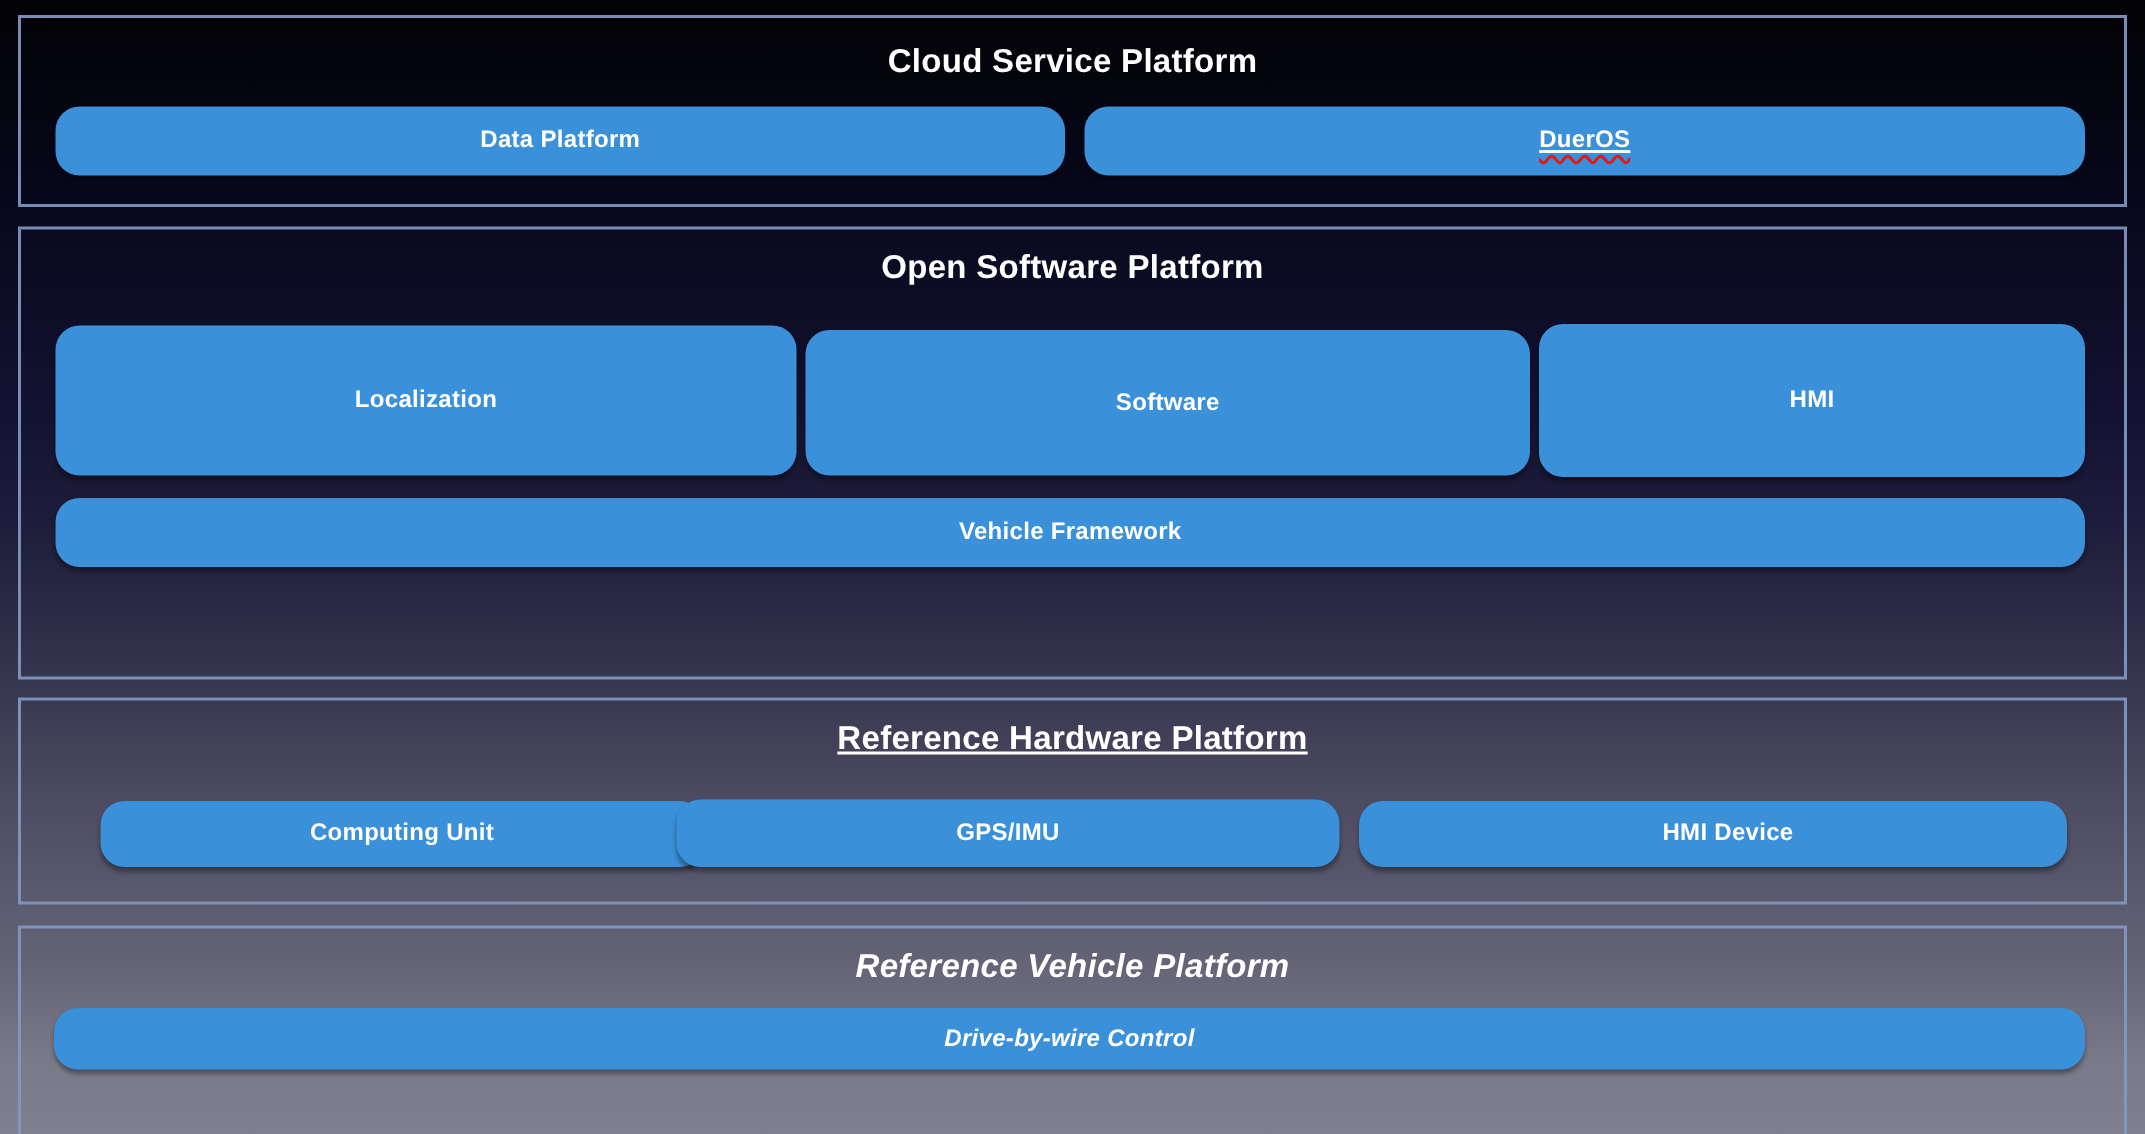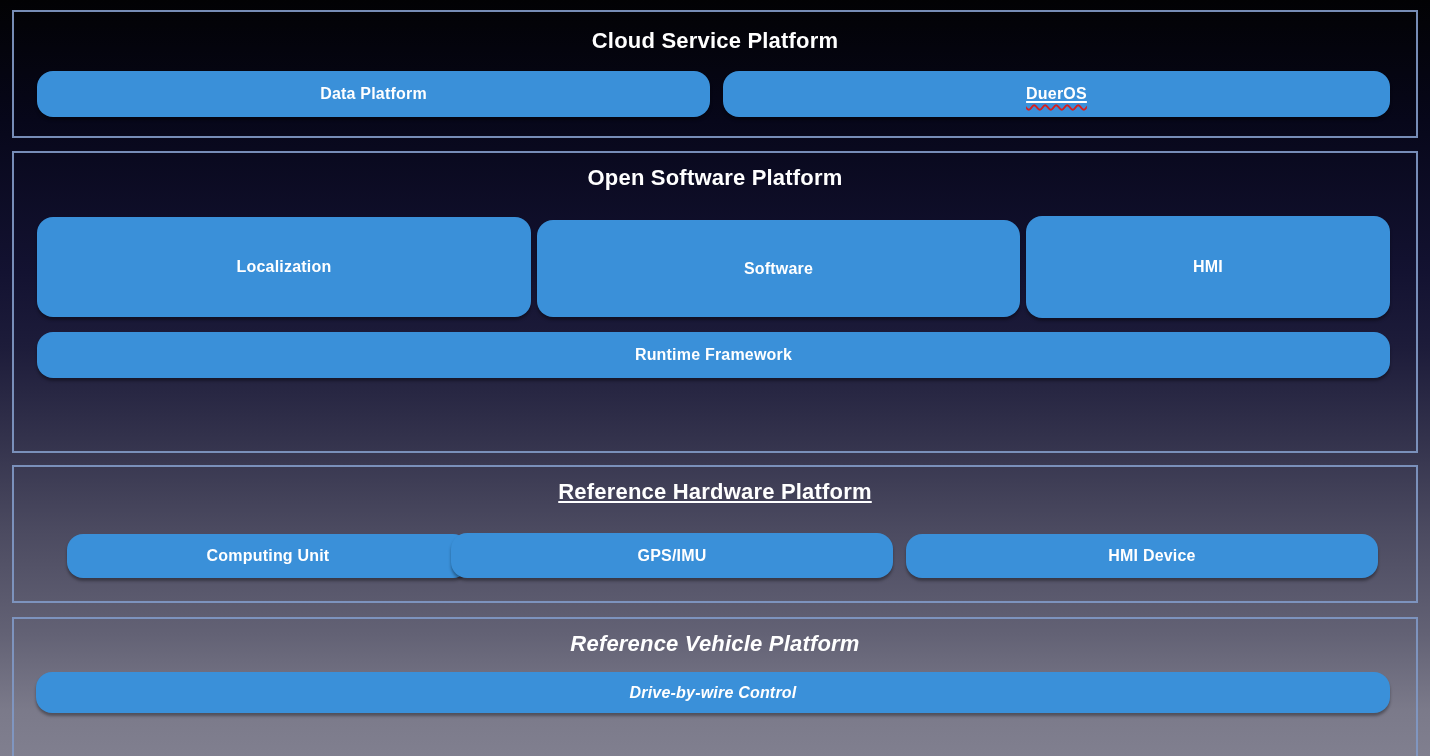--- a/index.html
+++ b/index.html
@@ -108,21 +108,21 @@
     <div class="bluebox box-localization">
       <span>Localization</span>
     </div>
     <div class="bluebox box-control">
       <span>Software</span>
     </div>
     <div class="bluebox box-hmi">
       <span>HMI</span>
     </div>
     <div class="bluebox box-runtime-framework">
-      <span>Runtime Framework</span>
+      <span>Vehicle Framework</span>
     </div>
   </div>
 
   <div class="section sec-hardware">
     <div class="section-title">Reference Hardware Platform</div>
     <div class="bluebox box-computing-unit">
       <span>Computing Unit</span>
     </div>
     <div class="bluebox box-gps-imu">
       <span>GPS/IMU</span>

